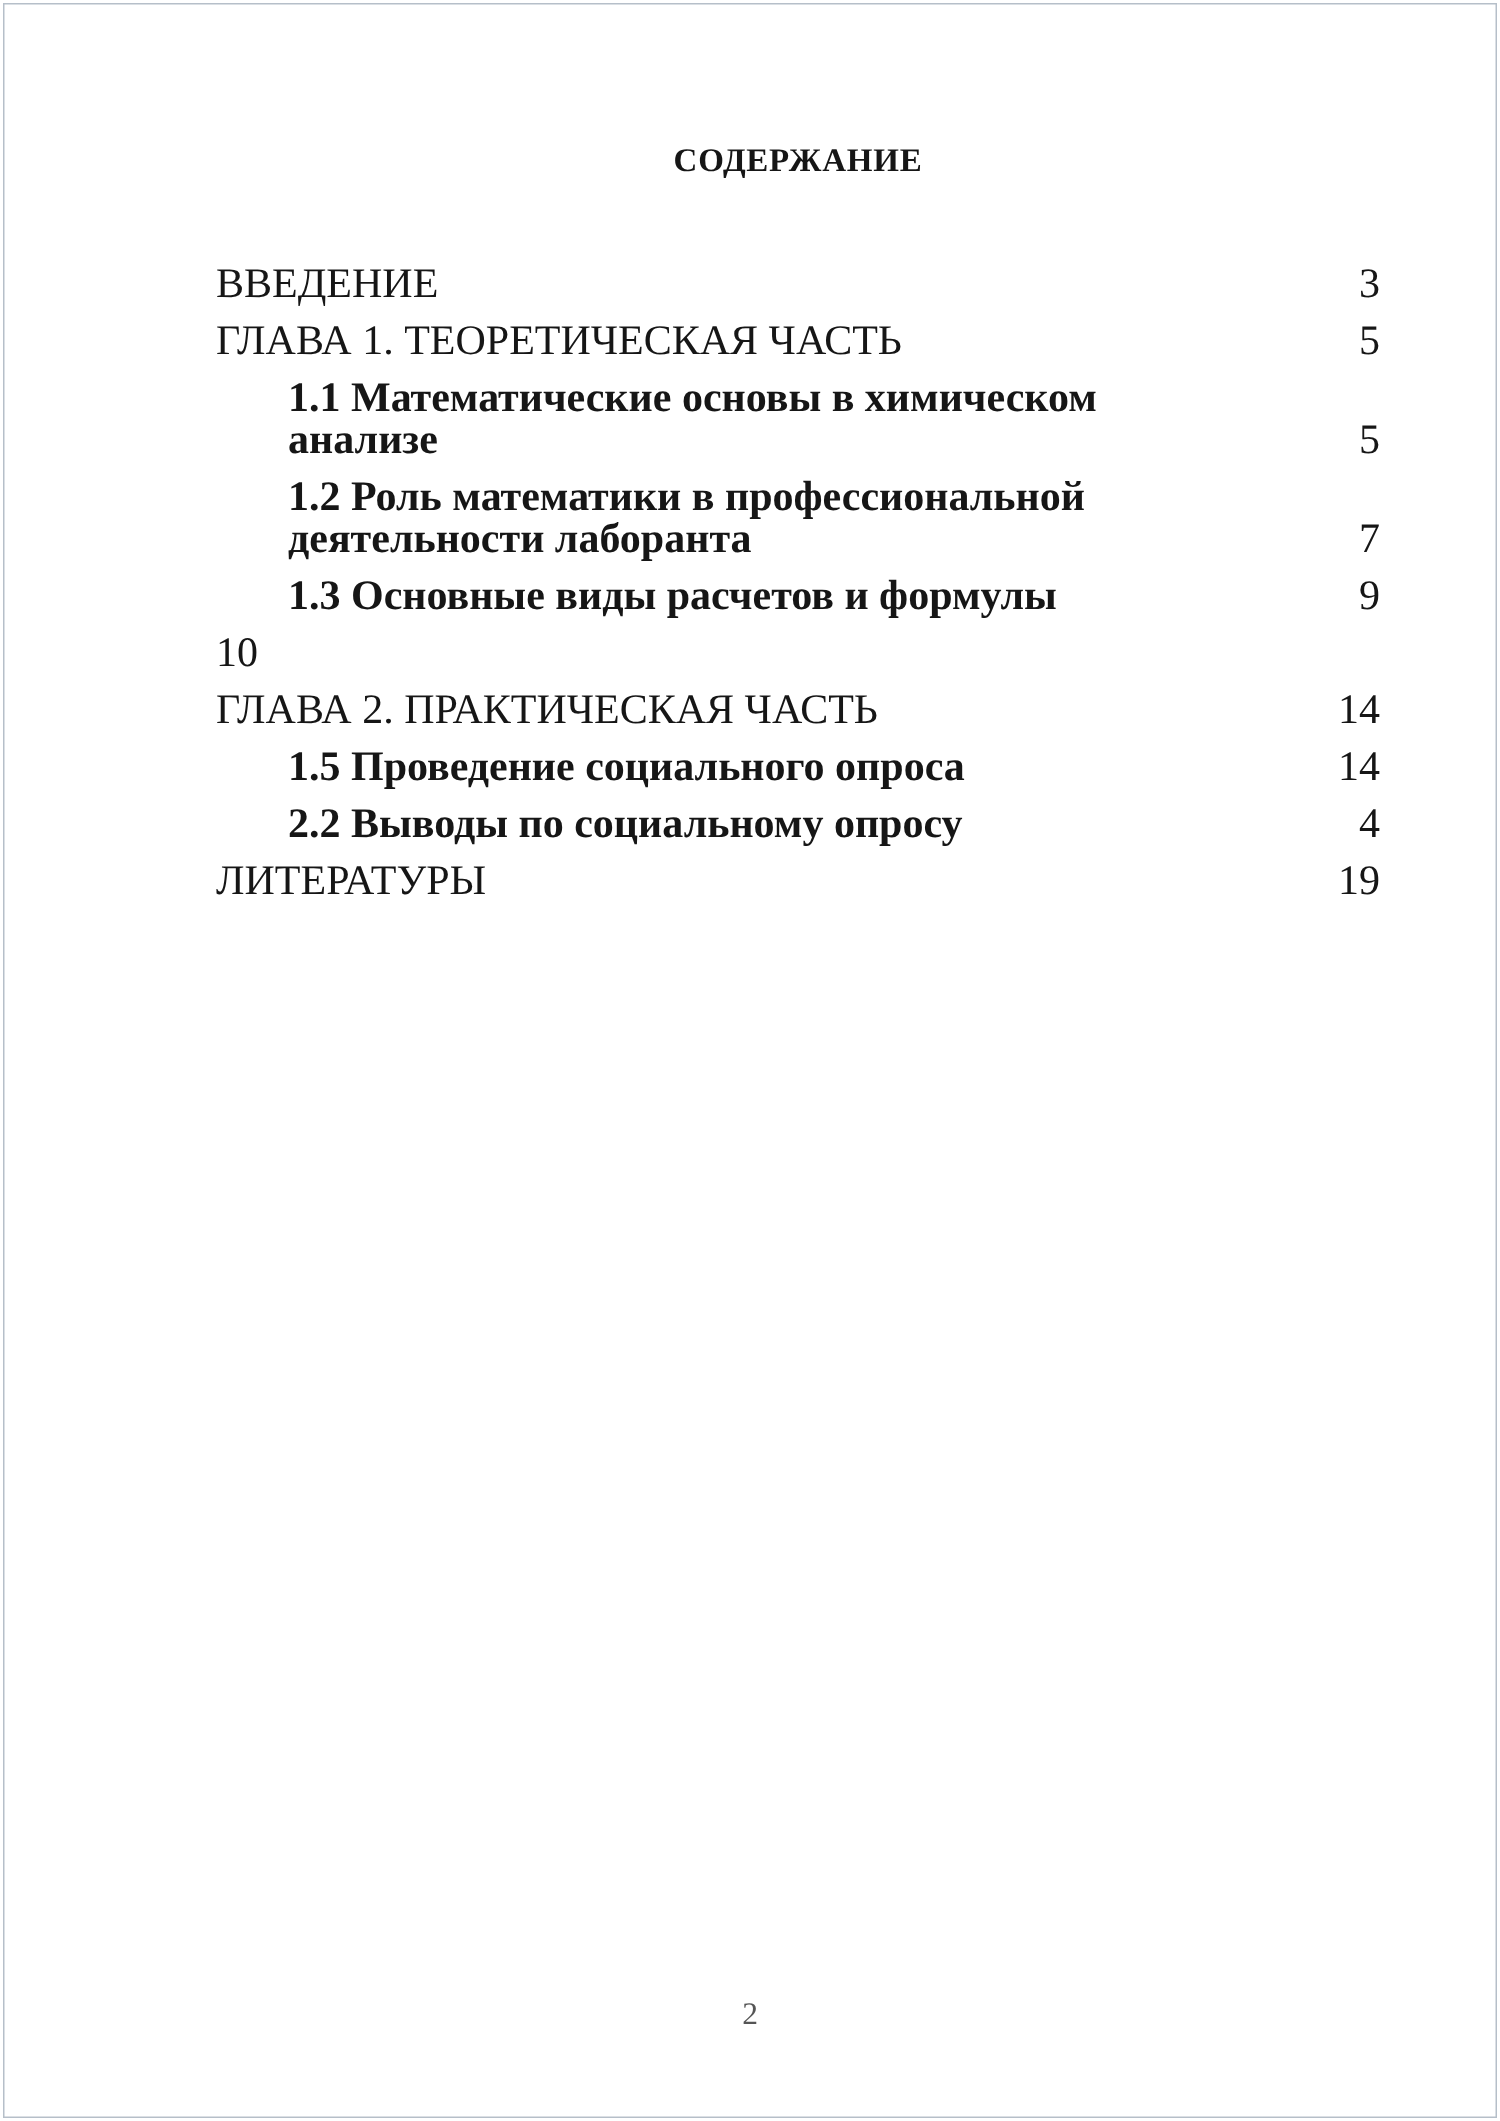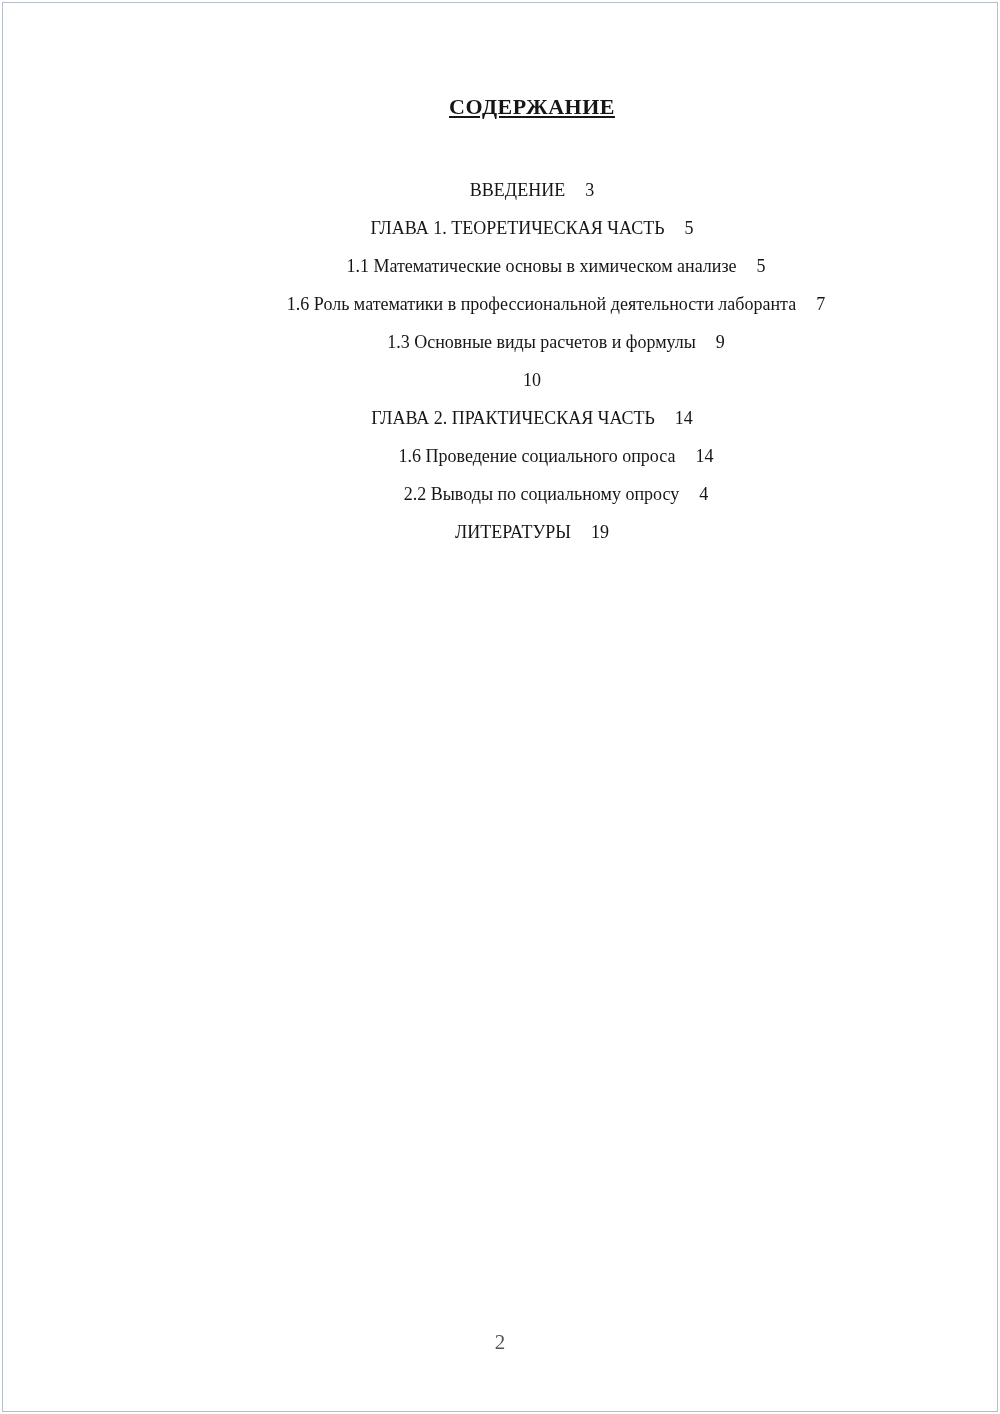--- a/index.html
+++ b/index.html
@@ -26,40 +26,40 @@
     left: 144px;
     top: 94px;
     width: 776px;
   }
   .doc-title {
     margin: 0 0 56px 0;
     text-align: center;
     font-size: 22px;
     font-weight: bold;
     letter-spacing: 0.5px;
-    text-decoration: underline;
   }
   .toc {
     display: flex;
     flex-direction: column;
     gap: 10px;
   }
   .toc-row {
     display: flex;
-    justify-content: center;
+    justify-content: space-between;
     align-items: flex-end;
-    font-size: 18px;
+    font-size: 28px;
     line-height: 28px;
   }
   .toc-row .label {
     max-width: 630px;
     padding-right: 20px;
   }
   .toc-row.indent-1 .label {
     padding-left: 48px;
+    font-weight: bold;
   }
   .toc-row .pagenum {
     white-space: nowrap;
   }
   .footer-pagenum {
     position: absolute;
     left: 0;
     right: 0;
     top: 1330px;
     text-align: center;
@@ -81,36 +81,36 @@
   </div>
       <div class="toc-row">
     <span class="label">ГЛАВА 1. ТЕОРЕТИЧЕСКАЯ ЧАСТЬ</span>
     <span class="pagenum">5</span>
   </div>
       <div class="toc-row indent-1">
     <span class="label">1.1 Математические основы в химическом анализе</span>
     <span class="pagenum">5</span>
   </div>
       <div class="toc-row indent-1">
-    <span class="label">1.6 Роль математики в профессиональной деятельности лаборанта</span>
+    <span class="label">1.2 Роль математики в профессиональной деятельности лаборанта</span>
     <span class="pagenum">7</span>
   </div>
       <div class="toc-row indent-1">
     <span class="label">1.3 Основные виды расчетов и формулы</span>
     <span class="pagenum">9</span>
   </div>
       <div class="toc-row indent-1">
     <span class="pagenum">10</span>
   </div>
       <div class="toc-row">
     <span class="label">ГЛАВА 2. ПРАКТИЧЕСКАЯ ЧАСТЬ</span>
     <span class="pagenum">14</span>
   </div>
       <div class="toc-row indent-1">
-    <span class="label">1.6 Проведение социального опроса</span>
+    <span class="label">1.5 Проведение социального опроса</span>
     <span class="pagenum">14</span>
   </div>
       <div class="toc-row indent-1">
     <span class="label">2.2 Выводы по социальному опросу</span>
     <span class="pagenum">4</span>
   </div>
       <div class="toc-row">
     <span class="label">ЛИТЕРАТУРЫ</span>
     <span class="pagenum">19</span>
   </div>

